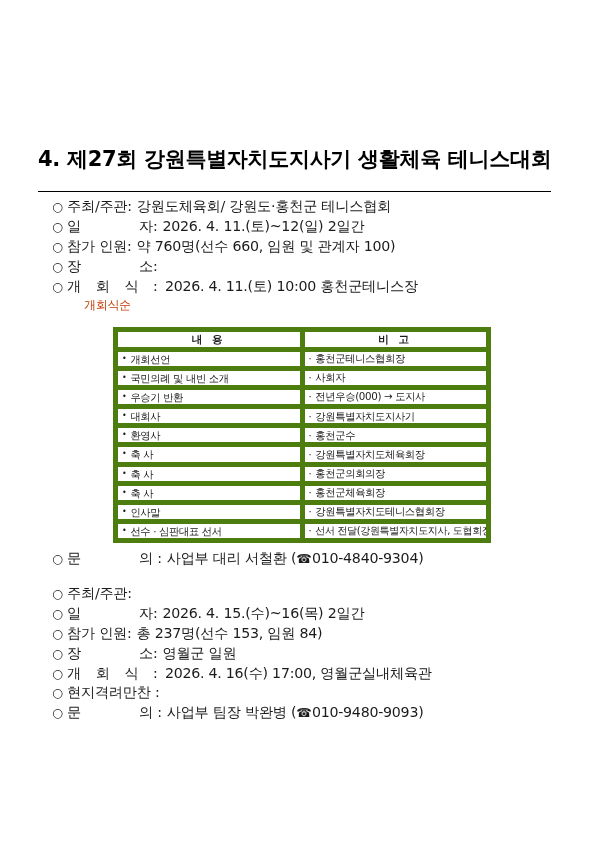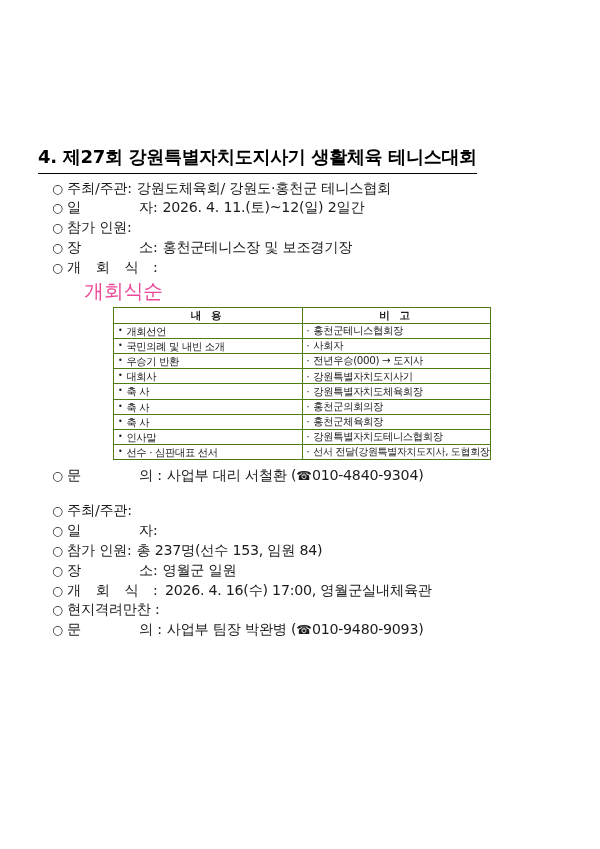--- a/index.html
+++ b/index.html
@@ -28,28 +28,28 @@
 
   .doc-body {
     position: absolute;
     left: 38px;
     top: 146px;
     width: 528px;
   }
 
   
   .section-heading {
-    font-size: 18px;
+    font-size: 21px;
     font-weight: bold;
     letter-spacing: -0.3px;
     color: #000000;
     white-space: nowrap;
     display: inline-block;
     border-bottom: 1.6px solid #000000;
-    padding-bottom: 4px;
+    padding-bottom: 19px;
     line-height: 1.25;
   }
   .section-heading-wrap {
     line-height: 1.25;
     margin-bottom: 7px;
   }
 
   
   .info-line {
     display: flex;
@@ -86,41 +86,41 @@
     letter-spacing: 26px;
   }
   .lbl-spread-4 {
     display: inline-block;
     min-width: 72px;
     letter-spacing: 5px;
   }
 
   
   .sub-caption {
-    font-size: 20px;
+    font-size: 12px;
     letter-spacing: -0.3px;
-    margin: 1px 0 5px 46px;
+    margin: 1px 0 15px 46px;
     line-height: 1.1;
-    color: #ec4899;
+    color: #c2410c;
   }
 
   
   .program-table-wrap {
     margin: 0 0 8px 75px;
   }
   table.program-table {
     border-collapse: collapse;
     width: 378px;
     table-layout: fixed;
     font-size: 10.3px;
     color: #1b1b1b;
   }
   table.program-table th,
   table.program-table td {
-    border: 1px solid #4d7c0f;
+    border: 5px solid #4d7c0f;
     padding: 0 4px;
     height: 13.6px;
     line-height: 13.6px;
     vertical-align: middle;
     white-space: nowrap;
     overflow: hidden;
     font-weight: normal;
     letter-spacing: -0.35px;
   }
   table.program-table th {
@@ -185,34 +185,35 @@
       <span class="lbl-spread-2">일</span>
       <span class="info-label">자:</span>
       <span style="width:5px;flex:0 0 5px;"></span>
       <span class="info-text">2026. 4. 11.(토)~12(일) 2일간</span>
     </div>
 
     <div class="info-line">
       <span class="bullet-o">○</span>
       <span class="info-label">참가 인원:</span>
       <span style="width:5px;flex:0 0 5px;"></span>
+      <span class="info-text">약 760명(선수 660, 임원 및 관계자 100)</span>
     </div>
 
     <div class="info-line">
       <span class="bullet-o">○</span>
       <span class="lbl-spread-2">장</span>
       <span class="info-label">소:</span>
       <span style="width:5px;flex:0 0 5px;"></span>
-      <span class="info-text">홍천군테니스장 및 보조경기장</span>
     </div>
 
     <div class="info-line">
       <span class="bullet-o">○</span>
       <span class="info-label lbl-spread-4">개 회 식 :</span>
       <span style="width:2px;flex:0 0 2px;"></span>
+      <span class="info-text">2026. 4. 11.(토) 10:00 홍천군테니스장</span>
     </div>
 
     <div class="sub-caption">개회식순</div>
 
     <div class="program-table-wrap">
       <table class="program-table">
         <thead>
           <tr>
             <th class="col-content">내 용</th>
             <th class="col-note">비 고</th>
@@ -227,20 +228,24 @@
             <td class="col-content cell-dot">국민의례 및 내빈 소개</td>
             <td class="col-note cell-mdot">사회자</td>
           </tr>
           <tr>
             <td class="col-content cell-dot">우승기 반환</td>
             <td class="col-note cell-mdot">전년우승(000) → 도지사</td>
           </tr>
           <tr>
             <td class="col-content cell-dot">대회사</td>
             <td class="col-note cell-mdot">강원특별자치도지사기</td>
+          </tr>
+          <tr>
+            <td class="col-content cell-dot">환영사</td>
+            <td class="col-note cell-mdot">홍천군수</td>
           </tr>
           <tr>
             <td class="col-content cell-dot">축  사</td>
             <td class="col-note cell-mdot">강원특별자치도체육회장</td>
           </tr>
           <tr>
             <td class="col-content cell-dot">축  사</td>
             <td class="col-note cell-mdot">홍천군의회의장</td>
           </tr>
           <tr>
@@ -277,20 +282,21 @@
       <span class="bullet-o">○</span>
       <span class="info-label">주최/주관:</span>
       <span style="width:5px;flex:0 0 5px;"></span>
     </div>
 
     <div class="info-line">
       <span class="bullet-o">○</span>
       <span class="lbl-spread-2">일</span>
       <span class="info-label">자:</span>
       <span style="width:5px;flex:0 0 5px;"></span>
+      <span class="info-text">2026. 4. 15.(수)~16(목) 2일간</span>
     </div>
 
     <div class="info-line">
       <span class="bullet-o">○</span>
       <span class="info-label">참가 인원:</span>
       <span style="width:5px;flex:0 0 5px;"></span>
       <span class="info-text">총 237명(선수 153, 임원 84)</span>
     </div>
 
     <div class="info-line">

